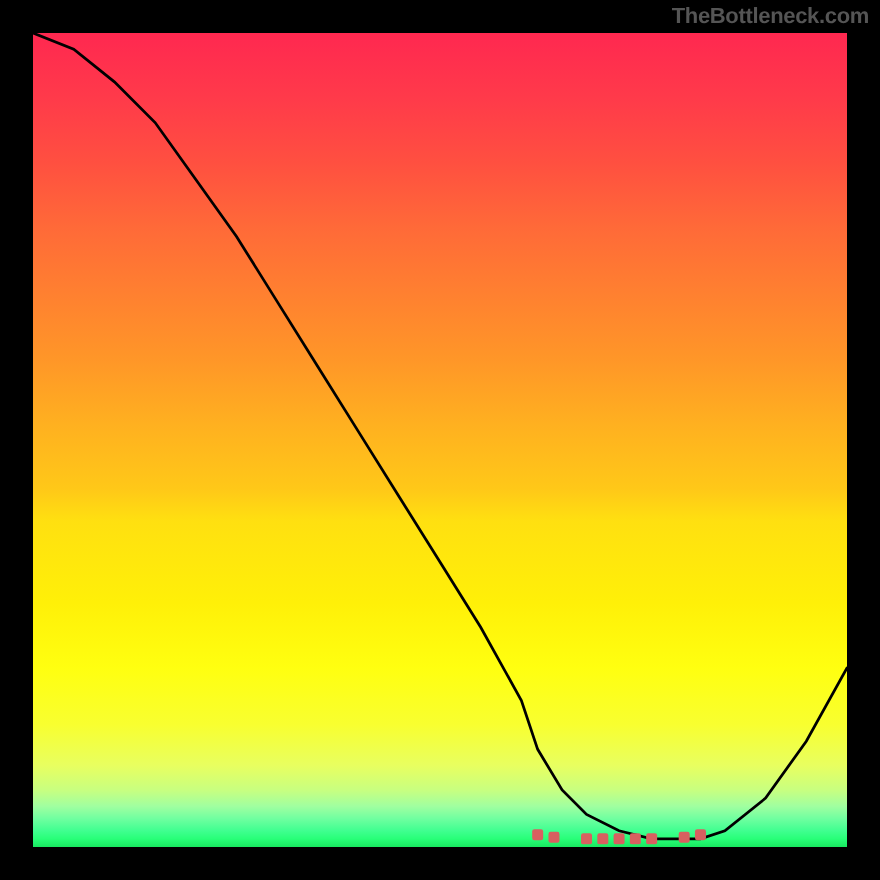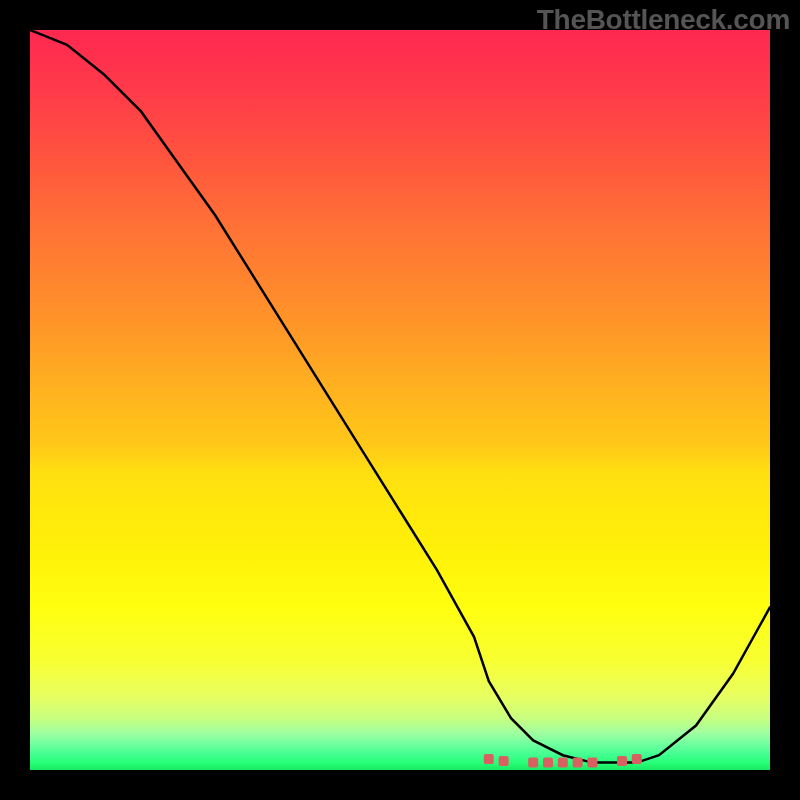--- a/index.html
+++ b/index.html
@@ -10,21 +10,21 @@
     background: #000;
     font-family: Arial, Helvetica, sans-serif;
     position: relative;
     overflow: hidden;
   }
   .watermark {
     position: absolute;
     top: 4px;
     right: 10px;
     color: #555;
-    font-size: 28px;
+    font-size: 20px;
     font-weight: 600;
     letter-spacing: -0.3px;
     z-index: 10;
   }
   .plot-area {
     position: absolute;
     left: 30px;
     top: 30px;
     width: 740px;
     height: 740px;

